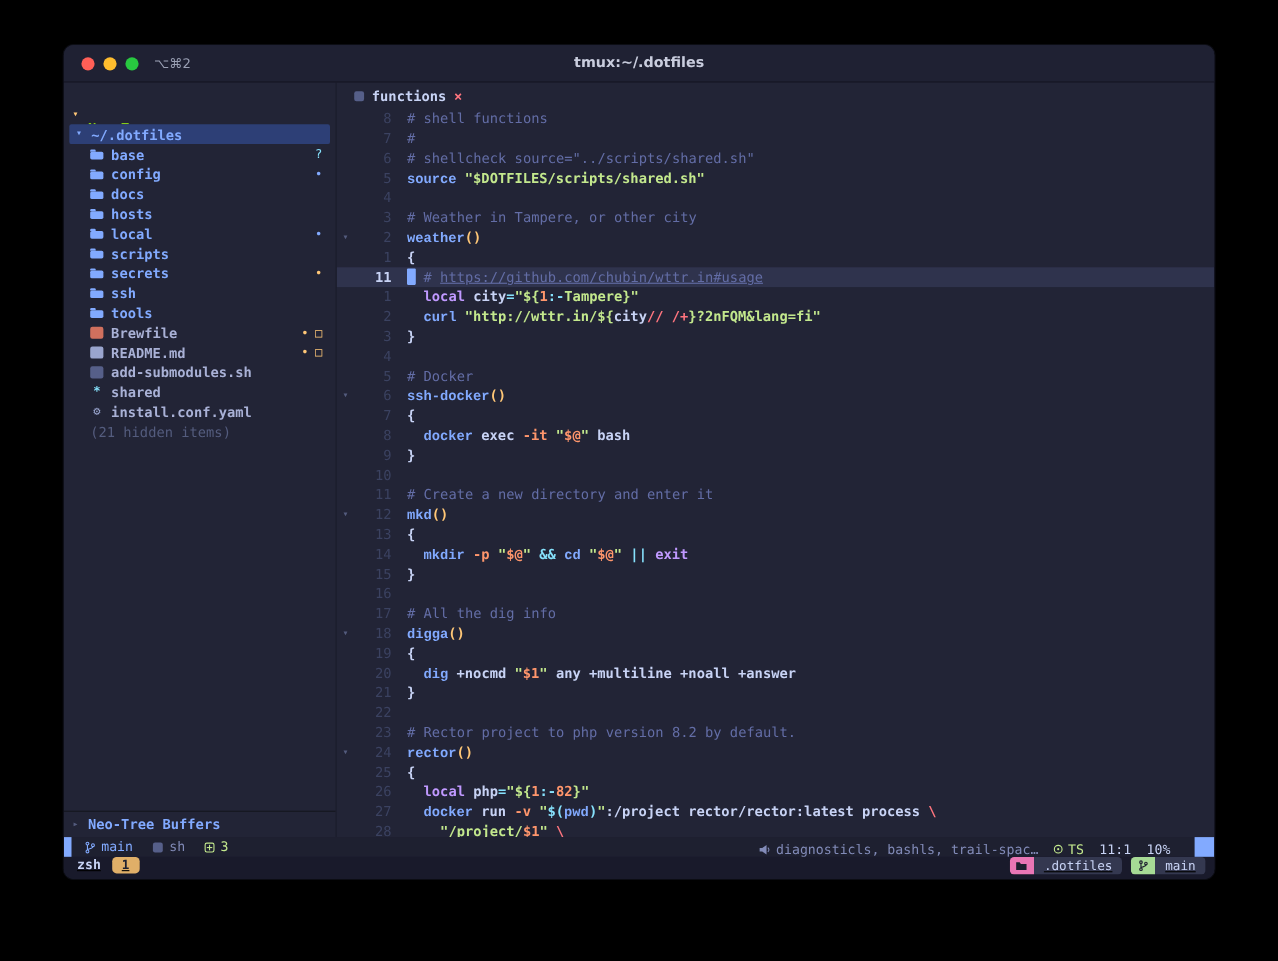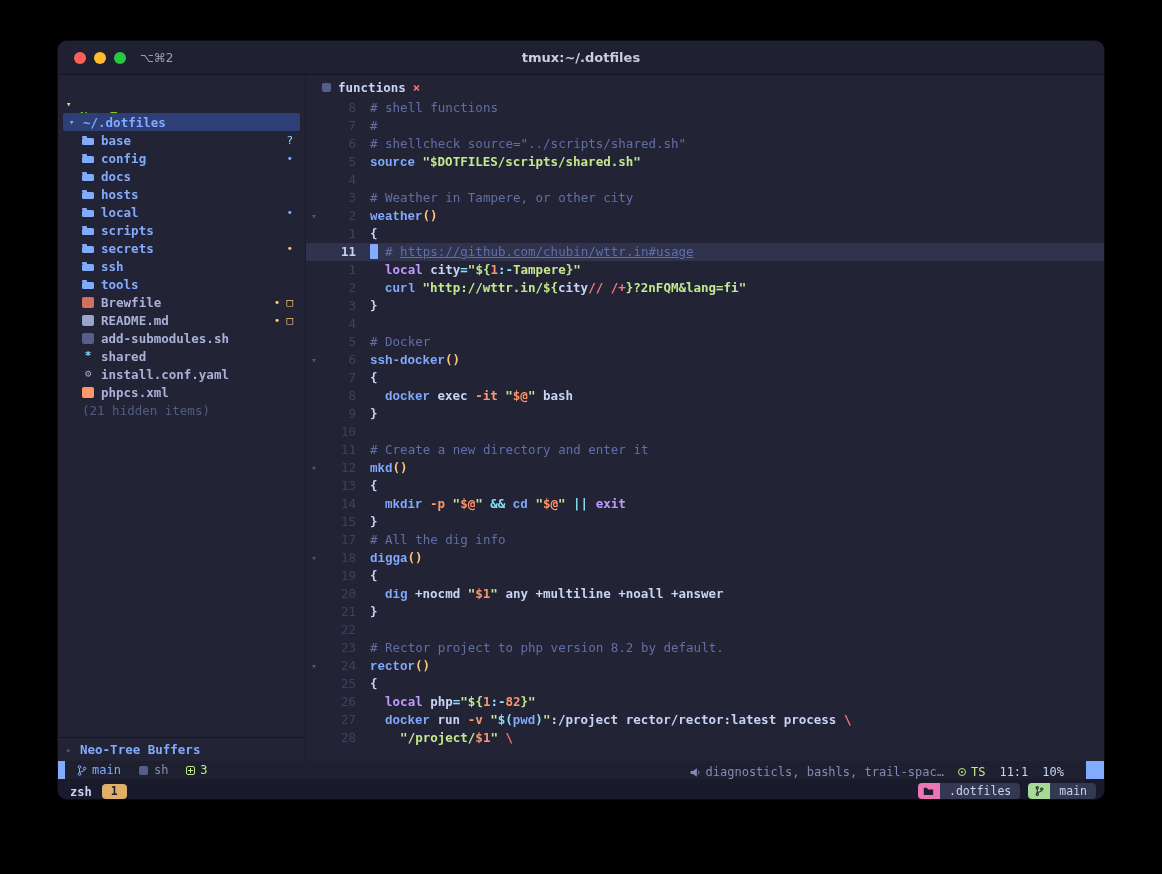--- a/index.html
+++ b/index.html
@@ -91,22 +91,22 @@
   .sl-right { margin-left:auto; display:flex; align-items:flex-end; gap:14px; height:100%; }
   .lsp-wrap { display:flex; align-items:center; gap:6px; color:#828bb8; }
   .ts-wrap { display:flex; align-items:center; color:#c3e88d; }
   .ts-ic { width:8px; height:8px; border:1px solid #c3e88d; border-radius:50%;
            position:relative; display:inline-block; margin-right:5px; }
   .ts-ic::after { content:""; position:absolute; left:2px; top:2px; width:2px; height:2px;
                   border-radius:50%; background:#c3e88d; }
   .sl-pos, .sl-pct { color:#c8d3f5; }
 
   
-  .tmuxbar { flex:0 0 20px; background:#191a2b; display:flex; align-items:flex-end;
-             font-size:12px; padding:0 8px 0 12px; gap:10px; }
+  .tmuxbar { flex:0 0 20px; background:#191a2b; display:flex; align-items:flex-start;
+             font-size:12px; padding:0 8px 0 12px; gap:10px;text-decoration:underline; }
   .tmux-session { color:#c8d3f5; font-weight:bold; }
   .tmux-window { background:#e0af68; color:#1e2030; font-weight:bold; border-radius:4px;
                  padding:0 9px; height:15px; line-height:15px; font-size:11.5px; }
   .tmux-right { margin-left:auto; display:flex; gap:8px; }
   .tgroup { display:flex; height:16px; border-radius:4px; overflow:hidden; }
   .tg-ic { width:22px; display:flex; align-items:center; justify-content:center; color:#1e2030; }
   .tg-ic.pink { background:#ea76b5; } .tg-ic.green { background:#a6da95; }
   .tg-label { background:#343850; color:#c8d3f5; padding:0 9px; display:flex;
               align-items:center; font-size:11.5px; }
 </style>
@@ -214,25 +214,20 @@
           <div class="tree-row item">
             <span class="ticon glyphic" style="color: rgb(134, 225, 252);">*</span>
             <span class="tlabel isfile">shared</span>
             <span class="tbadges"></span>
           </div>
           <div class="tree-row item">
             <span class="ticon glyphic" style="color: rgb(154, 165, 206);">⚙</span>
             <span class="tlabel isfile">install.conf.yaml</span>
             <span class="tbadges"></span>
           </div>
-          <div class="tree-row item">
-            <span class="ticon file" style="background: rgb(255, 150, 108);"></span>
-            <span class="tlabel isfile">phpcs.xml</span>
-            <span class="tbadges"></span>
-          </div>
         </div>
       <div class="tree-row hidden-note">(21 hidden items)</div>
       <div class="buffers">
         <span class="chev">▸</span>
         <span class="buf-label">Neo-Tree Buffers</span>
       </div>
     </div>
 
     <div class="editor">
       <div class="tabline">
@@ -353,20 +348,25 @@
           </div>
           <div class="cline">
             <span class="fold"></span>
             <span class="lnum">14</span>
             <span class="ltext"><span class="s-blue">  mkdir</span><span class="s-orange"> -p</span><span class="s-green"> "</span><span class="s-orange">$@</span><span class="s-green">"</span><span class="s-cyan"> &amp;&amp; </span><span class="s-blue">cd</span><span class="s-green"> "</span><span class="s-orange">$@</span><span class="s-green">"</span><span class="s-cyan"> || </span><span class="s-purple">exit</span></span>
           </div>
           <div class="cline">
             <span class="fold"></span>
             <span class="lnum">15</span>
             <span class="ltext"><span class="s-fg">}</span></span>
+          </div>
+          <div class="cline">
+            <span class="fold"></span>
+            <span class="lnum">16</span>
+            <span class="ltext"></span>
           </div>
           <div class="cline">
             <span class="fold"></span>
             <span class="lnum">17</span>
             <span class="ltext"><span class="s-comment"># All the dig info</span></span>
           </div>
           <div class="cline">
             <span class="fold">▾</span>
             <span class="lnum">18</span>
             <span class="ltext"><span class="s-blue">digga</span><span class="s-yellow">()</span></span>

